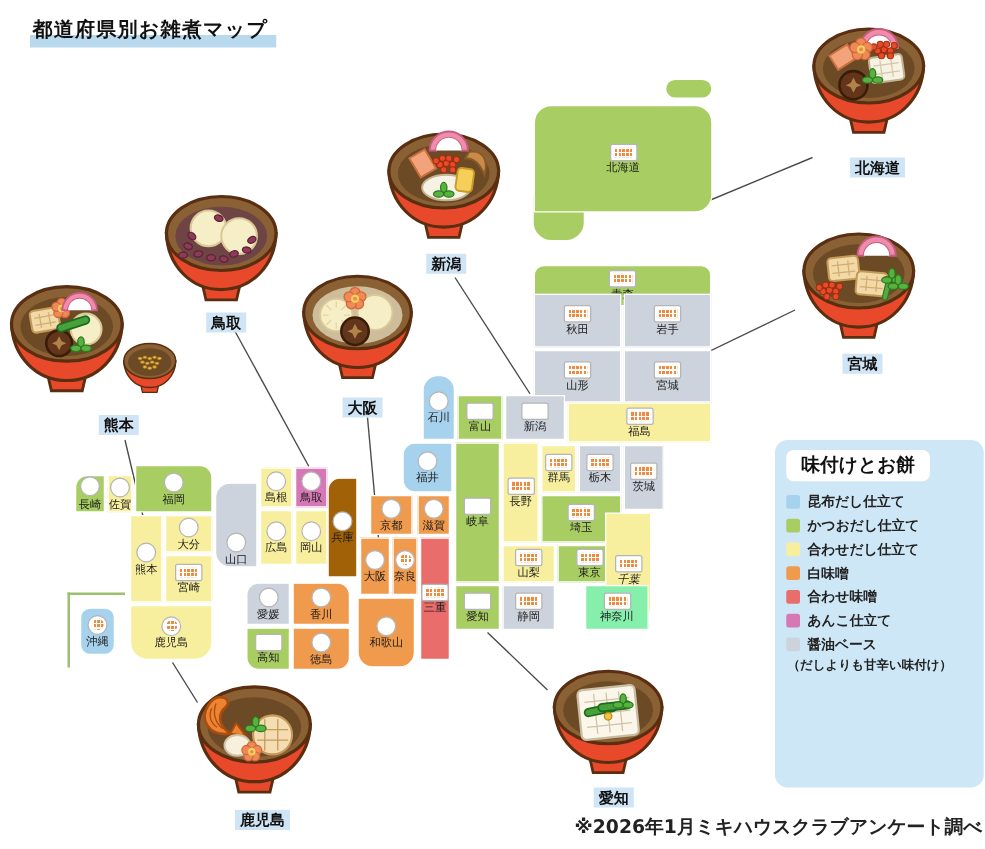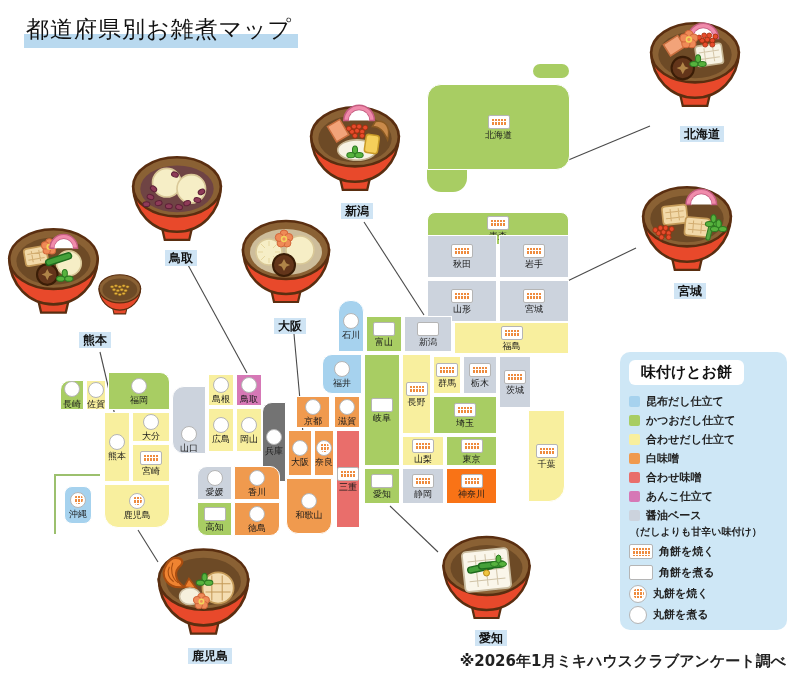--- a/index.html
+++ b/index.html
@@ -1,18 +1,18 @@
 <!DOCTYPE html>
 <html><head>
 <meta charset="utf-8">
 <style>
   html,body{margin:0;padding:0;background:#fff;}
   .canvas{position:relative;width:788px;height:679px;background:#fff;overflow:hidden;
           font-family:"DejaVu Sans","Liberation Sans",sans-serif;}
-  .page-title{position:absolute;left:24px;top:14px;font-size:23px;font-weight:400;color:#111;
+  .page-title{position:absolute;left:24px;top:14px;font-size:16px;font-weight:700;color:#111;
               background:linear-gradient(transparent 60%, #b9d9ef 60%);padding:0 6px 3px 2px;letter-spacing:1px;}
   
   .pref{position:absolute;display:flex;flex-direction:column;align-items:center;justify-content:center;
         gap:2px;box-sizing:border-box;border:1px solid #fff;}
   .pref-label{font-size:9px;line-height:1;color:#1b1b1b;white-space:nowrap;font-weight:500;}
   .shape{position:absolute;}
   
   .mochi{position:relative;background:#fff;border:1px solid #b5b5b5;box-sizing:border-box;flex:none;}
   .mochi.sq{width:22px;height:14px;border-radius:2px;}
   .mochi.rd{width:16px;height:16px;border-radius:50%;}
@@ -127,49 +127,49 @@
         <span class="pref-label">長野</span>
       </div>
       <div class="pref" style="left: 402px; top: 436px; width: 42px; height: 30px; background: rgb(248, 239, 158);">
         <span class="mochi sq grilled"></span>
         <span class="pref-label">山梨</span>
       </div>
       <div class="pref" style="left: 446px; top: 436px; width: 51px; height: 30px; background: rgb(168, 205, 99);">
         <span class="mochi sq grilled"></span>
         <span class="pref-label">東京</span>
       </div>
-      <div class="pref" style="left: 528px; top: 410px; width: 37px; height: 92px; background: rgb(248, 239, 158); border-radius: 0px 0px 16px;">
+      <div class="pref" style="left: 484px; top: 410px; width: 37px; height: 92px; background: rgb(248, 239, 158); border-radius: 0px 0px 16px; font-style: italic;">
         <span class="mochi sq grilled"></span>
         <span class="pref-label">千葉</span>
       </div>
       <div class="pref" style="left: 402px; top: 468px; width: 42px; height: 36px; background: rgb(204, 211, 221);">
         <span class="mochi sq grilled"></span>
         <span class="pref-label">静岡</span>
       </div>
-      <div class="pref" style="left: 446px; top: 468px; width: 51px; height: 36px; background: #f97316;">
+      <div class="pref" style="left: 468px; top: 468px; width: 51px; height: 36px; background: #86efac;">
         <span class="mochi sq grilled"></span>
         <span class="pref-label">神奈川</span>
       </div>
       <div class="pref" style="left: 364px; top: 354px; width: 36px; height: 112px; background: rgb(168, 205, 99);">
         <span class="mochi sq"></span>
         <span class="pref-label">岐阜</span>
       </div>
       <div class="pref" style="left: 364px; top: 468px; width: 36px; height: 36px; background: rgb(168, 205, 99);">
         <span class="mochi sq"></span>
         <span class="pref-label">愛知</span>
       </div>
       <div class="pref" style="left: 334px; top: 396px; width: 26px; height: 32px; background: rgb(240, 154, 78);">
         <span class="mochi rd"></span>
         <span class="pref-label">滋賀</span>
       </div>
       <div class="pref" style="left: 296px; top: 396px; width: 34px; height: 32px; background: rgb(240, 154, 78);">
         <span class="mochi rd"></span>
         <span class="pref-label">京都</span>
       </div>
-      <div class="pref" style="left: 262px; top: 402px; width: 24px; height: 80px; background: #737373; border-radius: 10px 0px 0px;">
+      <div class="pref" style="left: 262px; top: 382px; width: 24px; height: 80px; background: #a16207; border-radius: 10px 0px 0px;">
         <span class="mochi rd"></span>
         <span class="pref-label">兵庫</span>
       </div>
       <div class="pref" style="left: 288px; top: 430px; width: 24px; height: 46px; background: rgb(240, 154, 78);">
         <span class="mochi rd"></span>
         <span class="pref-label">大阪</span>
       </div>
       <div class="pref" style="left: 314px; top: 430px; width: 20px; height: 46px; background: rgb(240, 154, 78);">
         <span class="mochi rd grilled"></span>
         <span class="pref-label">奈良</span>
@@ -278,38 +278,20 @@
         </div>
         <div class="leg-row">
           <span class="leg-chip" style="background: rgb(214, 120, 182);"></span>
           <span class="leg-label">あんこ仕立て</span>
         </div>
         <div class="leg-row">
           <span class="leg-chip" style="background: rgb(204, 211, 221);"></span>
           <span class="leg-label">醤油ベース</span>
         </div>
         <div class="leg-note">（だしよりも甘辛い味付け）</div>
-      </div>
-    <div id="legend-mochi">
-        <div class="leg-mochi-row">
-          <span class="mochi lg sq grilled"></span>
-          <span class="leg-label">角餅を焼く</span>
-        </div>
-        <div class="leg-mochi-row">
-          <span class="mochi lg sq"></span>
-          <span class="leg-label">角餅を煮る</span>
-        </div>
-        <div class="leg-mochi-row">
-          <span class="mochi lg rd grilled"></span>
-          <span class="leg-label">丸餅を焼く</span>
-        </div>
-        <div class="leg-mochi-row">
-          <span class="mochi lg rd"></span>
-          <span class="leg-label">丸餅を煮る</span>
-        </div>
       </div>
   </div>
 
   <div id="bowls-layer">
       <div class="bowl" style="left: 644px; top: 12px; width: 102px; height: 102px;">
         <svg width="102" height="102" viewBox="0 0 100 100">
   <path d="M35 79 L65 79 L62 92 L38 92 Z" fill="#e8492b" stroke="#5a2e10" stroke-width="2.2"></path>
   <path d="M7 40 C8 65 26 84 50 84 C74 84 92 65 93 40 Z" fill="#e8492b" stroke="#5a2e10" stroke-width="2.5"></path>
   <ellipse cx="50" cy="40" rx="43" ry="29" fill="#8a6134" stroke="#5a2e10" stroke-width="2.5"></ellipse>
   <ellipse cx="50" cy="42" rx="36" ry="23" fill="#6d4a26"></ellipse>

